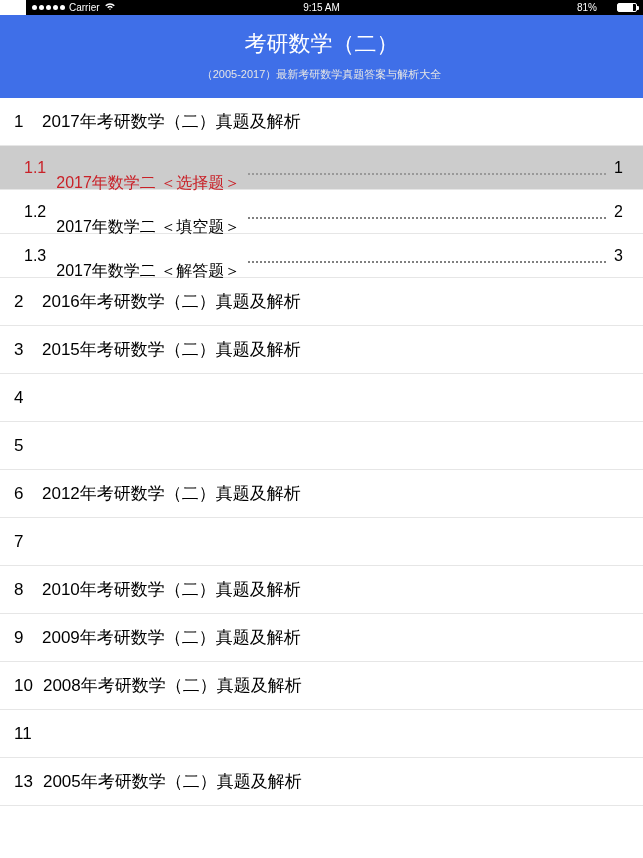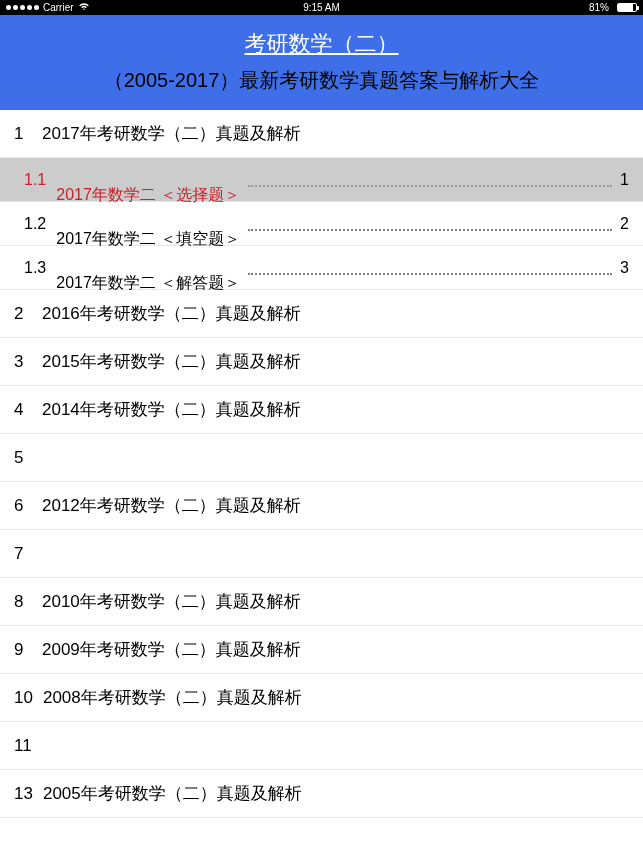--- a/index.html
+++ b/index.html
@@ -12,59 +12,60 @@
     }
     .status-bar {
       height: 15px;
       background: #000;
       color: #fff;
       display: flex;
       justify-content: space-between;
       align-items: center;
       font-size: 10px;
       padding: 0 6px;
+      margin-left: 26px;
     }
     .status-left, .status-right { display: flex; align-items: center; gap: 4px; }
     .status-center { position: absolute; left: 50%; transform: translateX(-50%); }
     .signal-dots { display: flex; gap: 2px; }
     .signal-dot { width: 5px; height: 5px; border-radius: 50%; background: #fff; }
     .wifi { font-size: 10px; }
-    .battery-wrap { display: flex; align-items: center; gap: 8px; }
+    .battery-wrap { display: flex; align-items: center; gap: 20px; }
     .battery {
       width: 20px; height: 9px; border: 1px solid #fff; border-radius: 2px;
       position: relative; display: flex; align-items: center;
     }
     .battery::after {
       content: ''; position: absolute; right: -3px; top: 2px;
       width: 2px; height: 4px; background: #fff; border-radius: 0 1px 1px 0;
     }
     .battery-fill { width: 81%; height: 100%; background: #fff; }
     .header {
       background: #3F6FE8;
       color: #fff;
       text-align: center;
       padding: 14px 0 16px;
     }
-    .header-title { font-size: 22px; font-weight: 400; margin-bottom: 8px; text-decoration: underline; }
-    .header-subtitle { font-size: 20px; color: #000000; }
+    .header-title { font-size: 22px; font-weight: 400; margin-bottom: 8px; }
+    .header-subtitle { font-size: 11px; color: #e5e5e5; }
     .list { }
     .chapter {
       display: flex;
       align-items: center;
       padding: 0 14px;
       height: 48px;
       border-bottom: 1px solid #E6E6E6;
       font-size: 17px;
       color: #000;
     }
     .chapter-num { margin-right: 10px; min-width: 18px; }
     .sub-item {
       display: flex;
       align-items: center;
-      padding: 0 14px 0 24px;
+      padding: 0 20px 0 24px;
       height: 44px;
       border-bottom: 1px solid #E6E6E6;
       font-size: 16px;
       color: #000;
     }
     .sub-item.selected {
       background: #CCCCCC;
       color: #C92128;
     }
     .sub-num { margin-right: 10px; }
@@ -143,21 +144,20 @@
     <div class="chapter">
       <span class="chapter-num">2</span>
       <span>2016年考研数学（二）真题及解析</span>
     </div>
     <div class="chapter">
       <span class="chapter-num">3</span>
       <span>2015年考研数学（二）真题及解析</span>
     </div>
     <div class="chapter">
       <span class="chapter-num">4</span>
-      <span>2014年考研数学（二）真题及解析</span>
     </div>
     <div class="chapter">
       <span class="chapter-num">5</span>
     </div>
     <div class="chapter">
       <span class="chapter-num">6</span>
       <span>2012年考研数学（二）真题及解析</span>
     </div>
     <div class="chapter">
       <span class="chapter-num">7</span>

